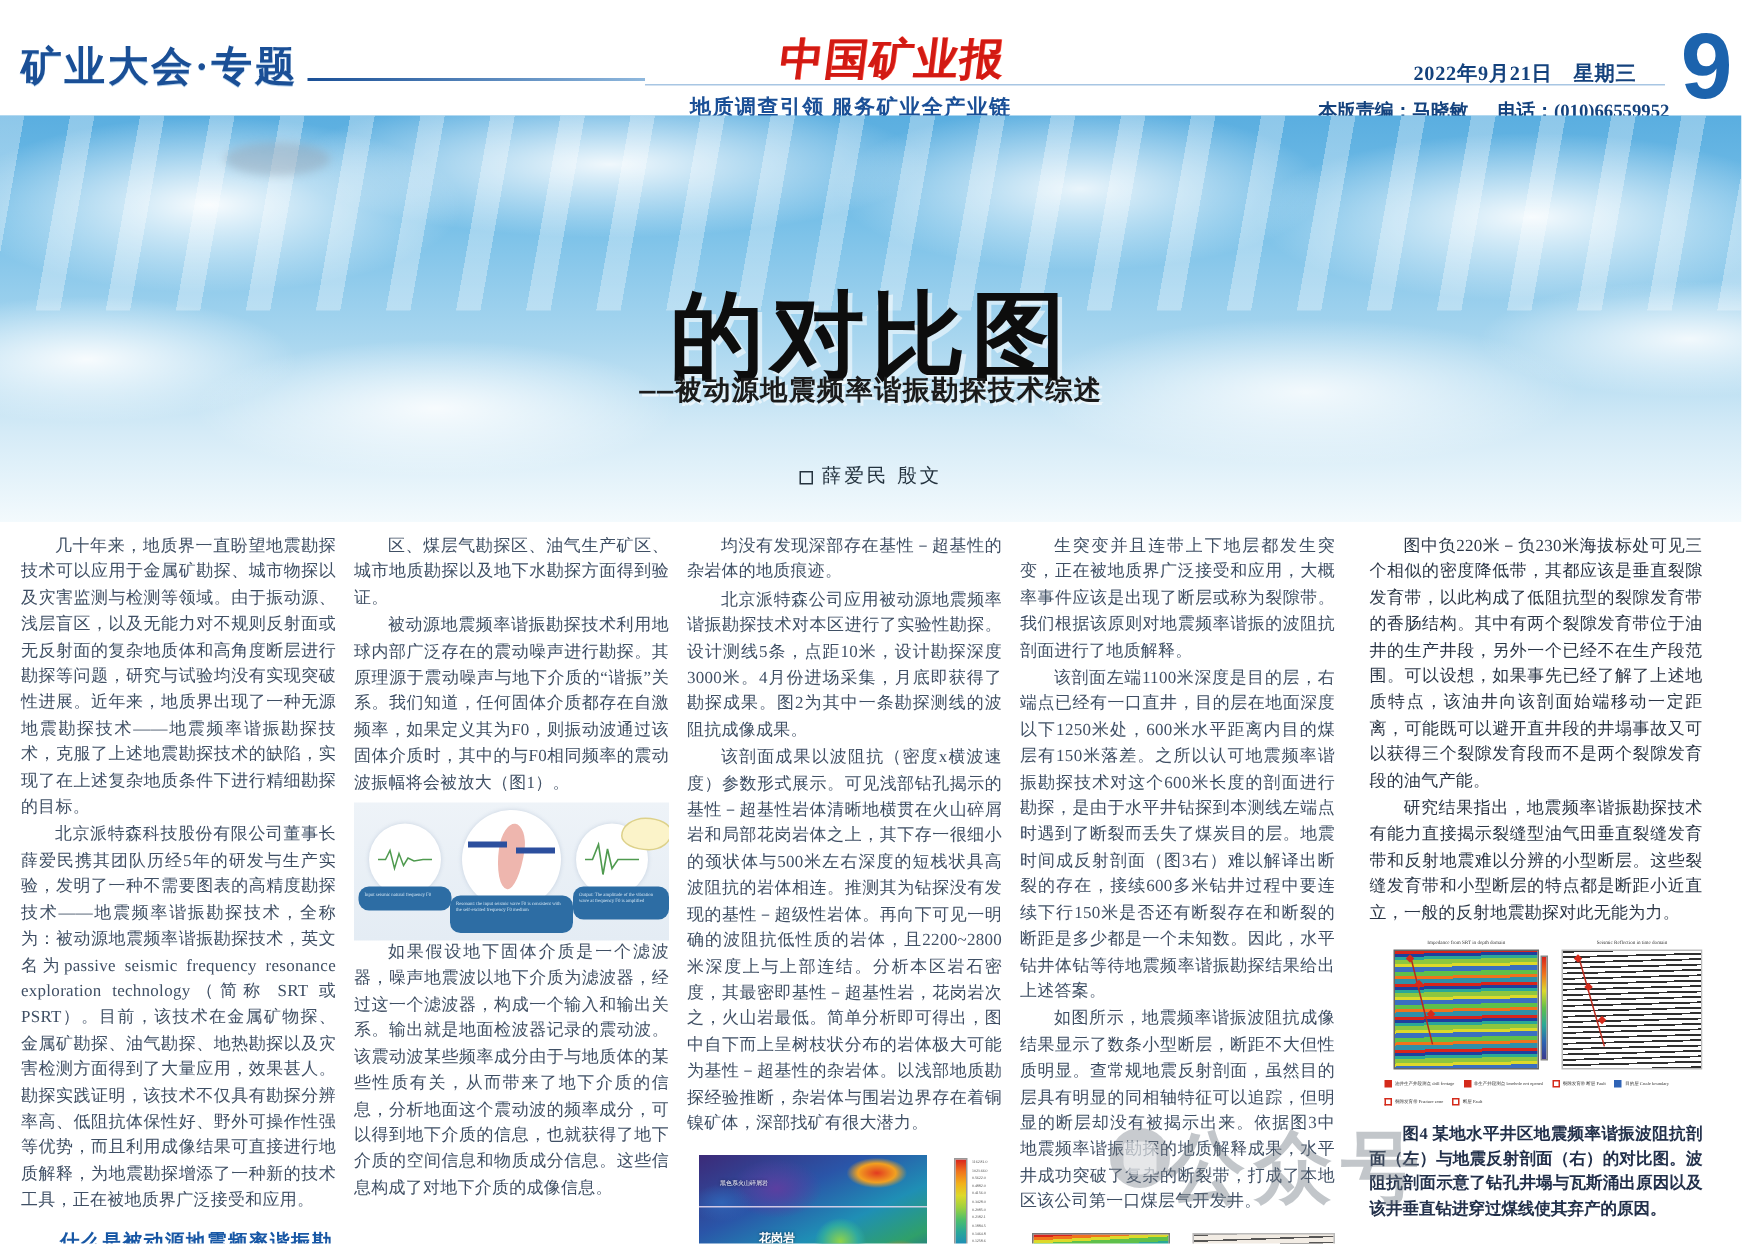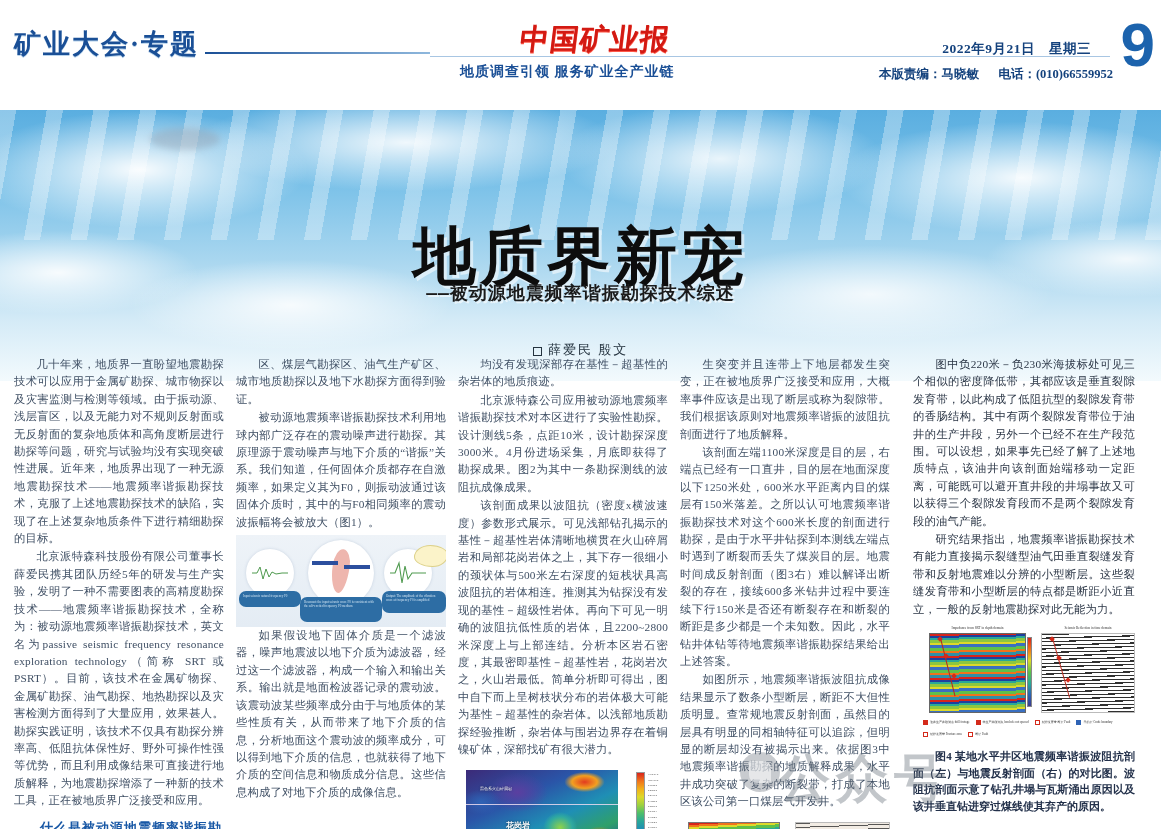--- a/index.html
+++ b/index.html
@@ -5,21 +5,21 @@
   * { box-sizing: border-box; }
   html, body { margin:0; padding:0; }
   body {
     width:1161px; height:829px; overflow:hidden;
     background:#ffffff;
     font-family:"Liberation Serif","DejaVu Serif",serif;
     position:relative;
   }
 
   
-  .masthead { position:relative; width:1161px; height:110px; background:#fff; }
+  .masthead { position:relative; width:1161px; height:77px; background:#fff; }
 
   .mast-section {
     position:absolute; left:14px; top:26px;
     font-family:"Liberation Serif","DejaVu Serif",serif;
     font-size:27px; font-weight:bold; letter-spacing:2px;
     color:#1a4f96;
     text-shadow:0 1px 0 #b9d4ec;
     white-space:nowrap;
   }
   .mast-rule-left {
@@ -332,21 +332,21 @@
 
   <div class="mast-date">2022年9月21日　星期三</div>
   <div class="mast-editor">本版责编：马晓敏</div>
   <div class="mast-phone">电话：(010)66559952</div>
   <div class="mast-pageno">9</div>
 </div>
 
 <div class="banner">
   <div class="banner-cloudstreak"></div>
   <div class="banner-grey-cloud"></div>
-  <div class="headline">地质界新宠</div>
+  <div class="headline">的对比图</div>
   <div class="subheadline">——被动源地震频率谐振勘探技术综述</div>
   <div class="byline">
     <span class="sq"></span><span>薛爱民 殷文</span>
   </div>
 </div>
 
 <div class="body-area">
 
   <div class="col">
     <p class="para">几十年来，地质界一直盼望地震勘探技术可以应用于金属矿勘探、城市物探以及灾害监测与检测等领域。由于振动源、浅层盲区，以及无能力对不规则反射面或无反射面的复杂地质体和高角度断层进行勘探等问题，研究与试验均没有实现突破性进展。近年来，地质界出现了一种无源地震勘探技术——地震频率谐振勘探技术，克服了上述地震勘探技术的缺陷，实现了在上述复杂地质条件下进行精细勘探的目标。</p>

